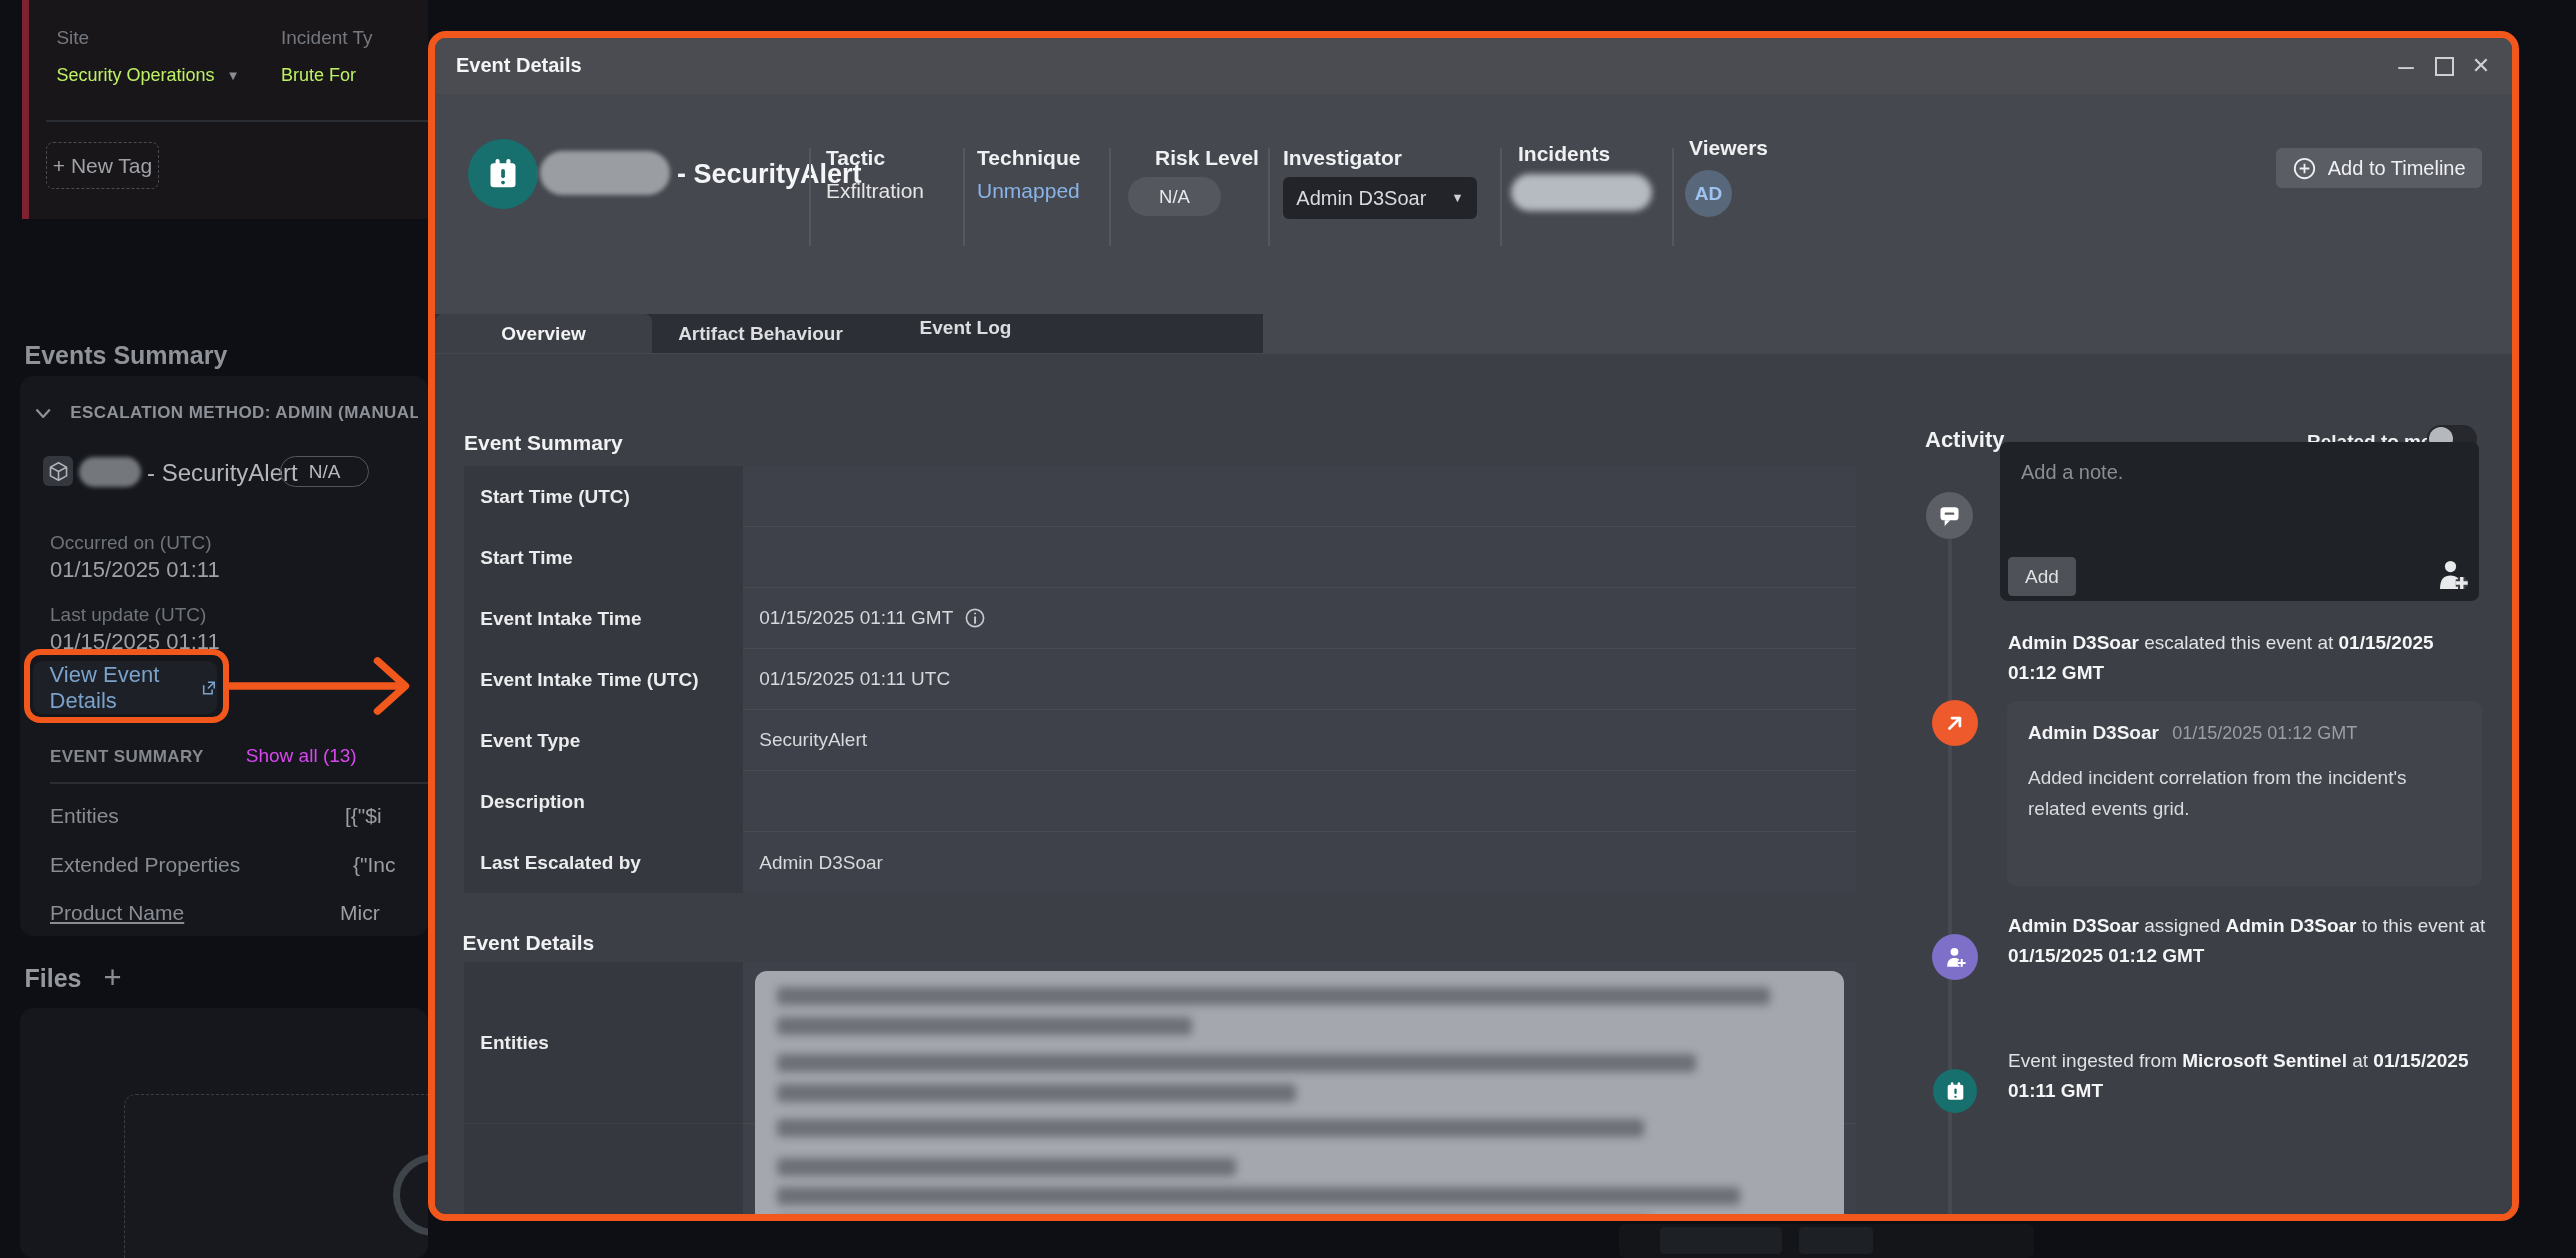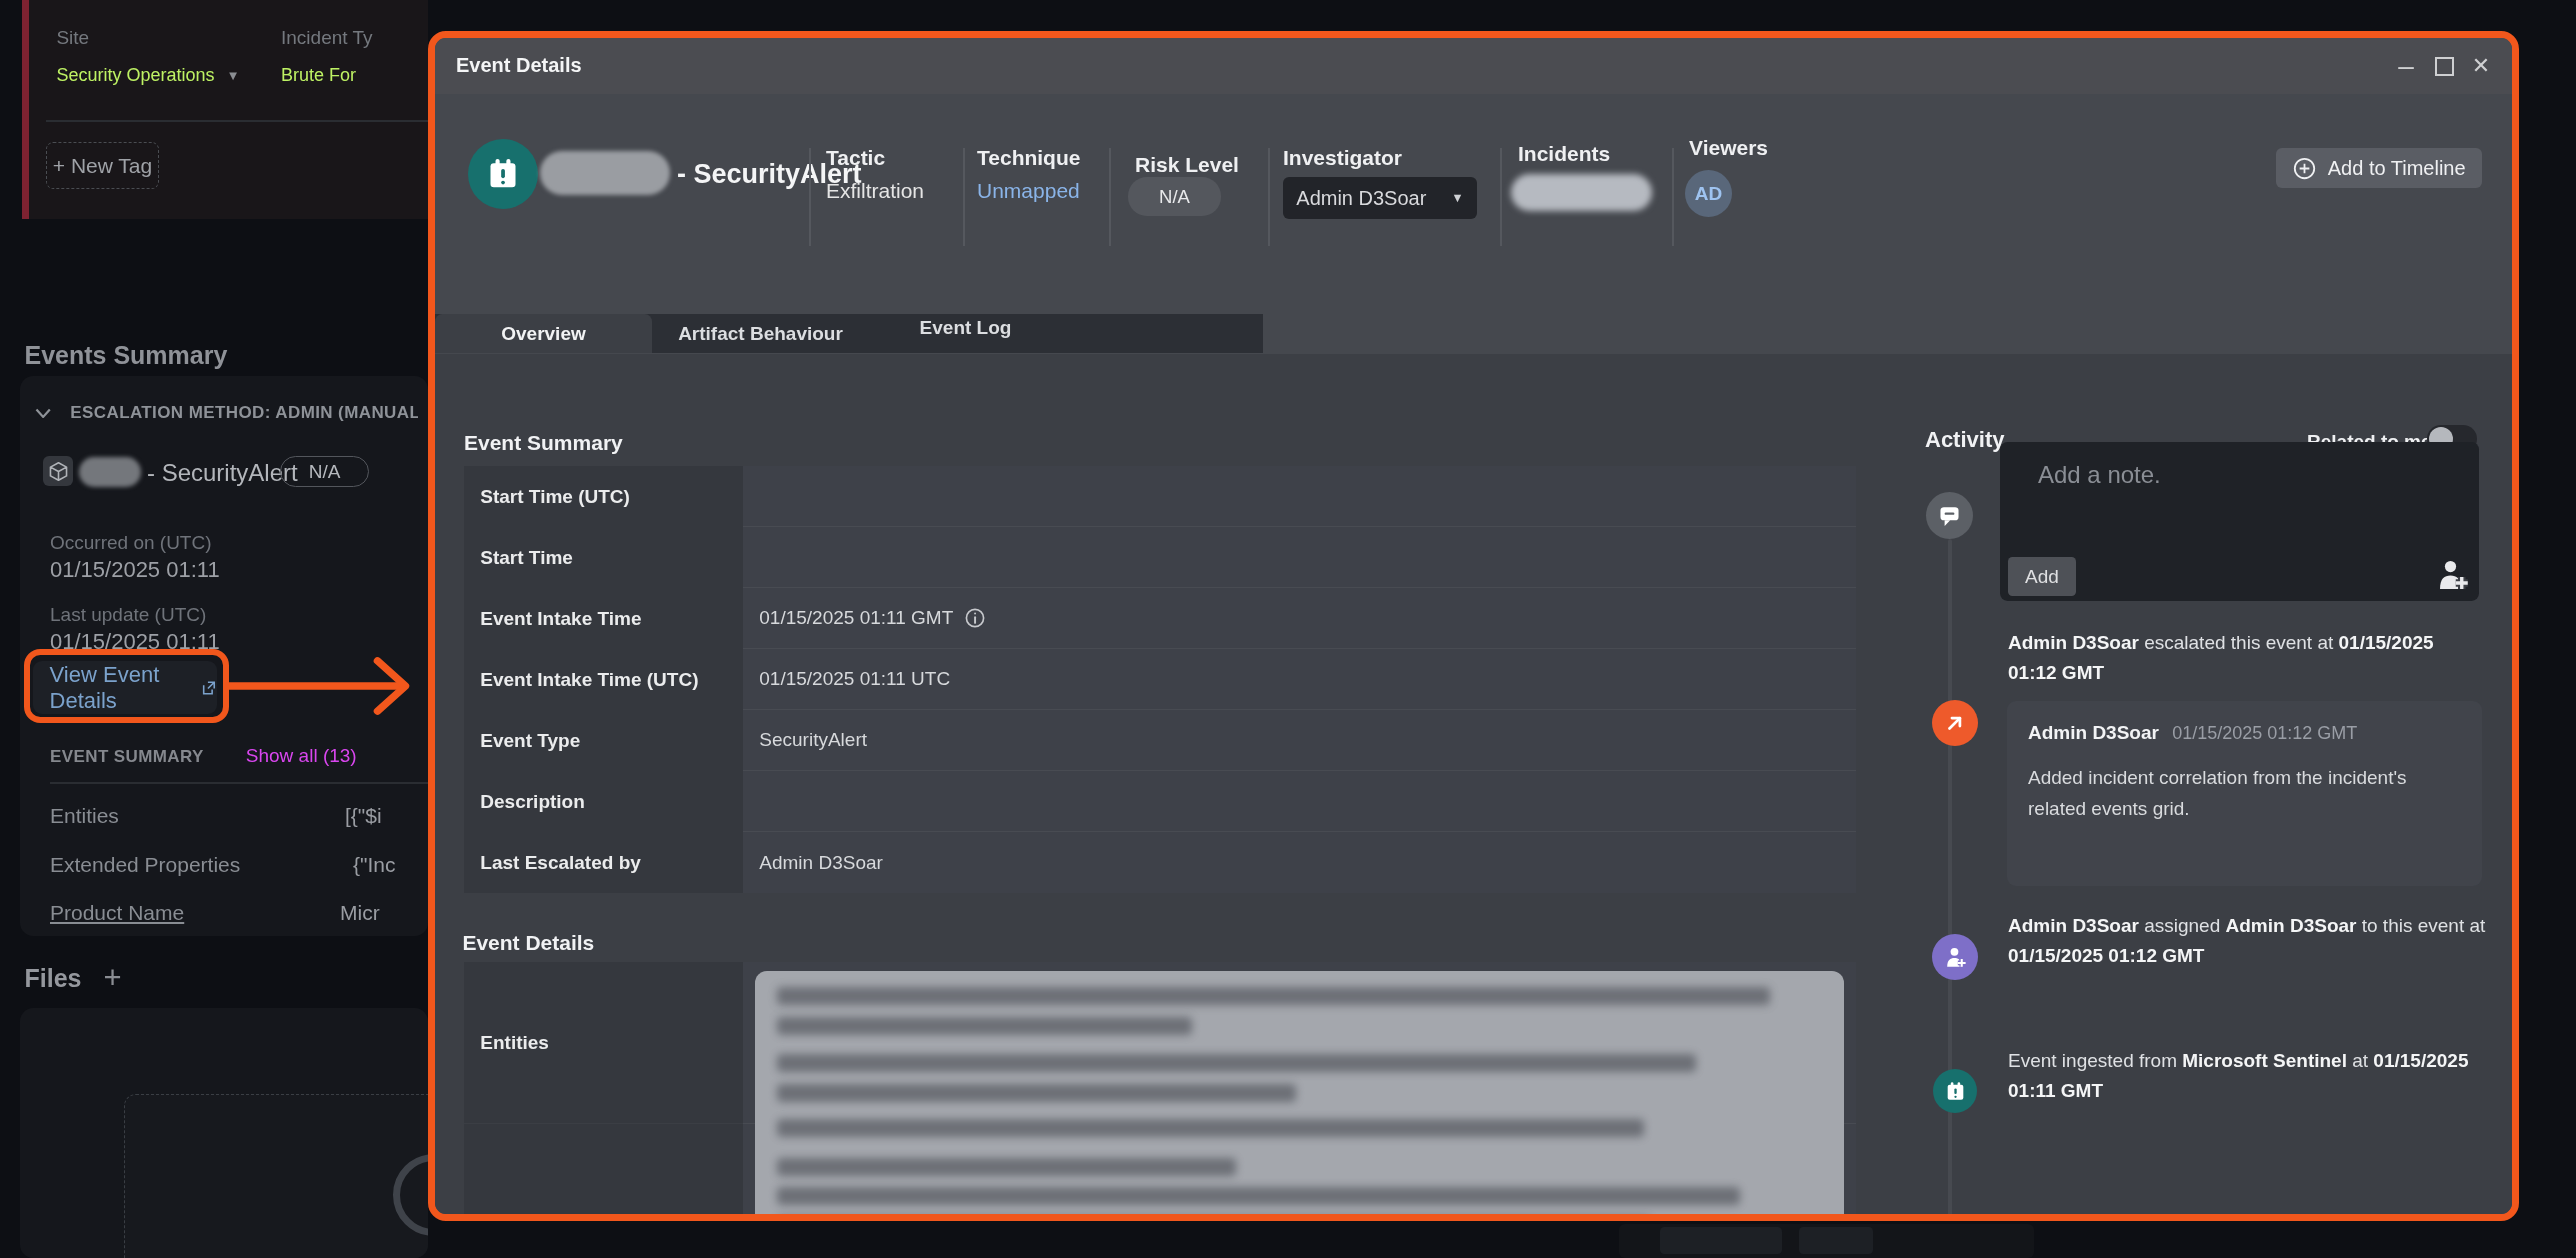--- a/index.html
+++ b/index.html
@@ -76,21 +76,21 @@
   .kv-row:last-child .kv-v{border-bottom:none;}
   .kv-l2{border-bottom:1.5px solid #3b3e44;}
   .bigblur{background:#a4a7ad;border-radius:12px;overflow:hidden;}
 
   
   .act-heading{font-size:22px;font-weight:bold;color:#f1f2f4;}
   .rel-label{font-size:19px;font-weight:bold;color:#eff0f2;}
   .toggle{width:50px;height:28px;background:#26282d;border-radius:14px;position:relative;}
   .toggle .knob{position:absolute;left:2.2px;top:2.2px;width:24px;height:24px;border-radius:50%;background:#b5b8bd;}
   .composer{background:#1f2227;border-radius:7.4px;border:none;resize:none;color:#dfe1e4;
-            font-size:24px;font-family:"Liberation Sans",sans-serif;padding:19px 38px;}
+            font-size:20px;font-family:"Liberation Sans",sans-serif;padding:19px 21px;}
   .composer::placeholder{color:#8a8e95;}
   .add-btn{background:#4e5157;border-radius:4.4px;color:#dfe0e2;font-size:19px;
            display:flex;align-items:center;justify-content:center;}
   .tl-circle{border-radius:50%;display:flex;align-items:center;justify-content:center;}
   .tl-line{width:3.7px;background:#474a50;border-radius:2.2px;}
   .act-text{font-size:19px;color:#dfe1e4;line-height:1.6;}
   .act-text b{color:#f4f5f6;}
   .note-card{background:#41444b;border-radius:9px;}
   .note-name{font-size:19px;font-weight:bold;color:#f2f3f5;}
   .note-time{font-size:18px;color:#9a9ea6;}
@@ -200,21 +200,21 @@
 
     <div class="abs vdiv" style="left:374px;top:110px;height:98px;"></div>
     <div class="abs fld-label" style="left:391px;top:108px;">Tactic</div>
     <div class="abs fld-value" style="left:391px;top:141px;">Exfiltration</div>
 
     <div class="abs vdiv" style="left:528px;top:110px;height:98px;"></div>
     <div class="abs fld-label" style="left:542px;top:108px;">Technique</div>
     <div class="abs fld-link" style="left:542px;top:141px;">Unmapped</div>
 
     <div class="abs vdiv" style="left:674px;top:110px;height:98px;"></div>
-    <div class="abs fld-label" style="left:700px;top:108px;margin-top:7px;">Risk Level</div>
+    <div class="abs fld-label" style="left:720px;top:108px;">Risk Level</div>
     <div class="abs na-pill" style="left:693px;top:139px;width:93px;height:39px;">N/A</div>
 
     <div class="abs vdiv" style="left:833px;top:110px;height:98px;"></div>
     <div class="abs fld-label" style="left:848px;top:108px;">Investigator</div>
     <div class="abs inv-dd" style="left:848px;top:139px;width:194px;height:42px;">
       <span>Admin D3Soar</span>
       <span style="font-size:12.6px;color:#cfd1d4;">▼</span>
     </div>
 
     <div class="abs vdiv" style="left:1065px;top:110px;height:98px;"></div>

